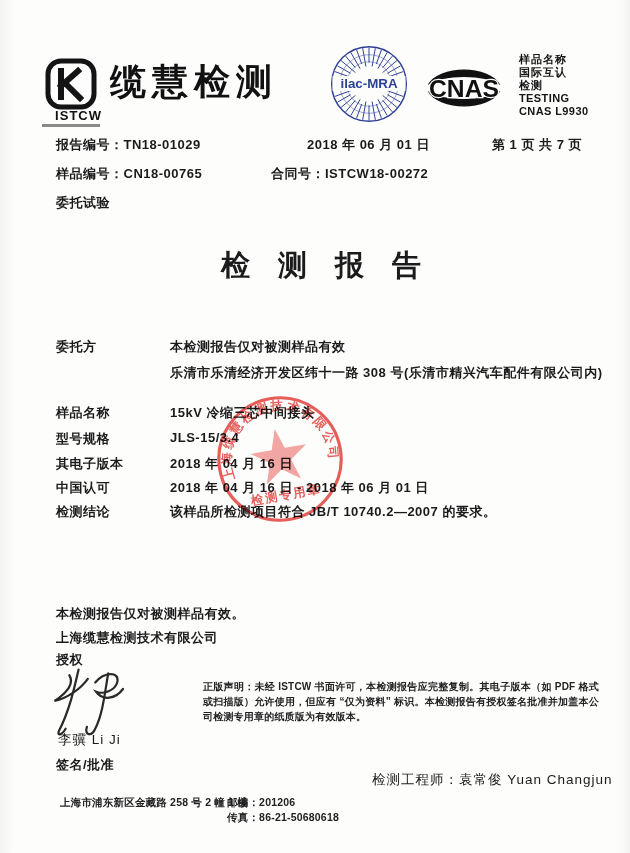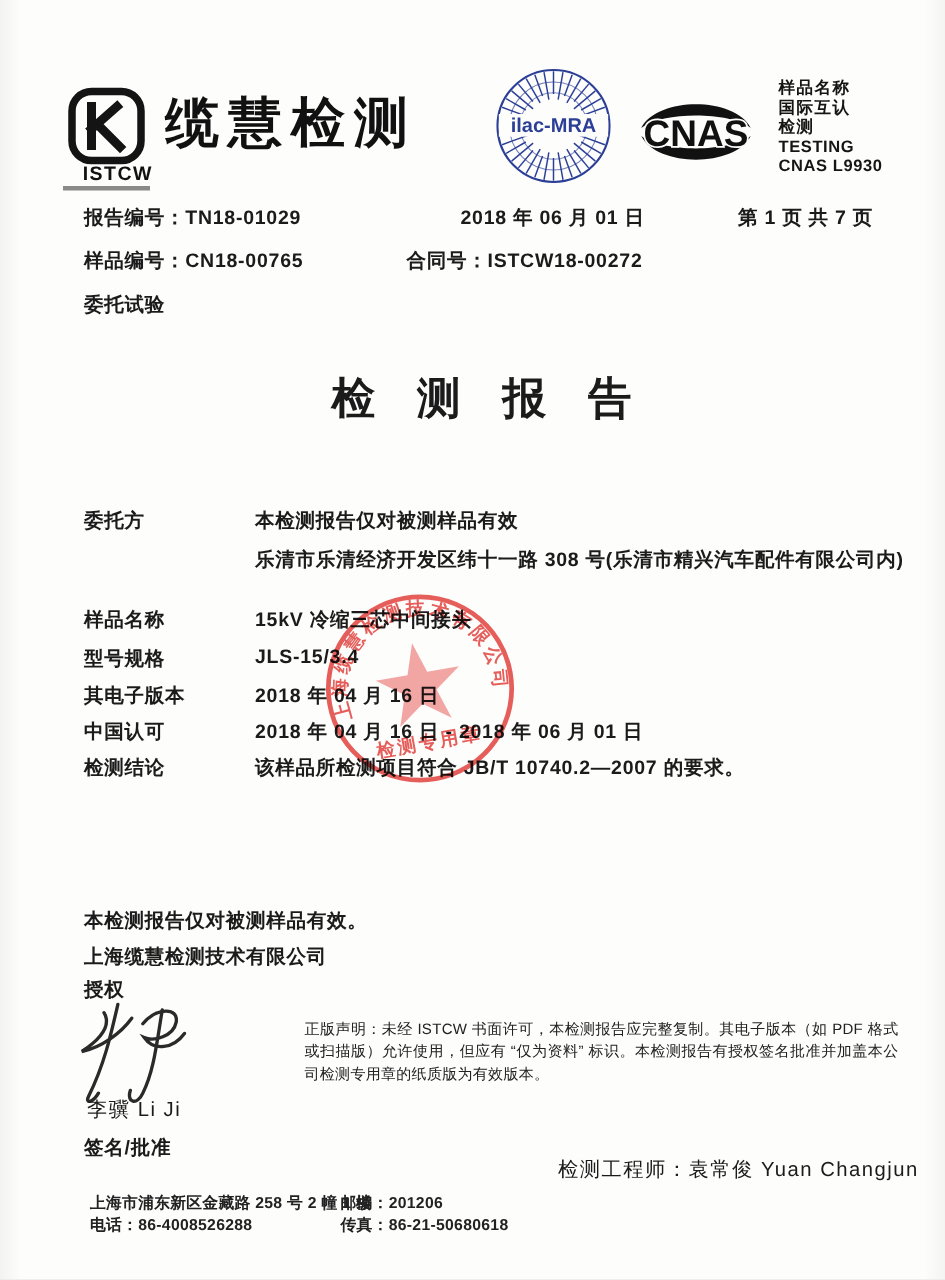--- a/index.html
+++ b/index.html
@@ -16,21 +16,21 @@
   .tagbar{background:#8a8a8a;height:3px;}
   .accred{font-size:11px;font-weight:bold;line-height:13px;color:#151515;letter-spacing:1px;white-space:nowrap;}
   .accred .lat{letter-spacing:.4px;}
   .doc-title{
     left:0;top:246px;width:630px;text-align:center;
     font-family:"Liberation Serif","DejaVu Serif",serif;
     font-size:29px;font-weight:bold;letter-spacing:28px;padding-left:40px;box-sizing:border-box;
   }
   .disclaimer{
     left:203px;top:679px;width:396px;white-space:normal;
-    font-size:10px;line-height:15px;font-weight:normal;color:#222;text-align:justify;letter-spacing:.2px;
+    font-size:10px;line-height:15px;font-weight:bold;color:#222;text-align:justify;letter-spacing:.2px;
   }
   .foot{font-size:10.5px;font-weight:bold;line-height:15px;color:#222;letter-spacing:.2px;}
   .sig-name{font-size:13.5px;font-weight:normal;letter-spacing:1px;}
   .stamp-svg{position:absolute;left:211px;top:390px;width:138px;height:138px;mix-blend-mode:multiply;}
   svg text{font-family:"Liberation Sans","DejaVu Sans",sans-serif;}
 </style>
 </head>
 <body>
 
 <div class="page">
@@ -165,23 +165,20 @@
   <div class="abs b13" style="left:56px;top:756px">签名/批准</div>
 
   <div class="abs disclaimer">正版声明：未经 ISTCW 书面许可，本检测报告应完整复制。其电子版本（如 PDF 格式或扫描版）允许使用，但应有 “仅为资料” 标识。本检测报告有授权签名批准并加盖本公司检测专用章的纸质版为有效版本。</div>
 
   <div class="abs sig-name" style="left:372px;top:771px">
     <span>检测工程师：</span><span>袁常俊  Yuan Changjun</span>
   </div>
 
   <div class="abs foot" style="left:60px;top:795px">
     <div>上海市浦东新区金藏路 258 号 2 幢 1 楼</div>
-    <div>
-      <span>电话：</span><span>86-4008526288</span>
-    </div>
   </div>
   <div class="abs foot" style="left:227px;top:795px">
     <div>
       <span>邮编：</span><span>201206</span>
     </div>
     <div>
       <span>传真：</span><span>86-21-50680618</span>
     </div>
   </div>
 

